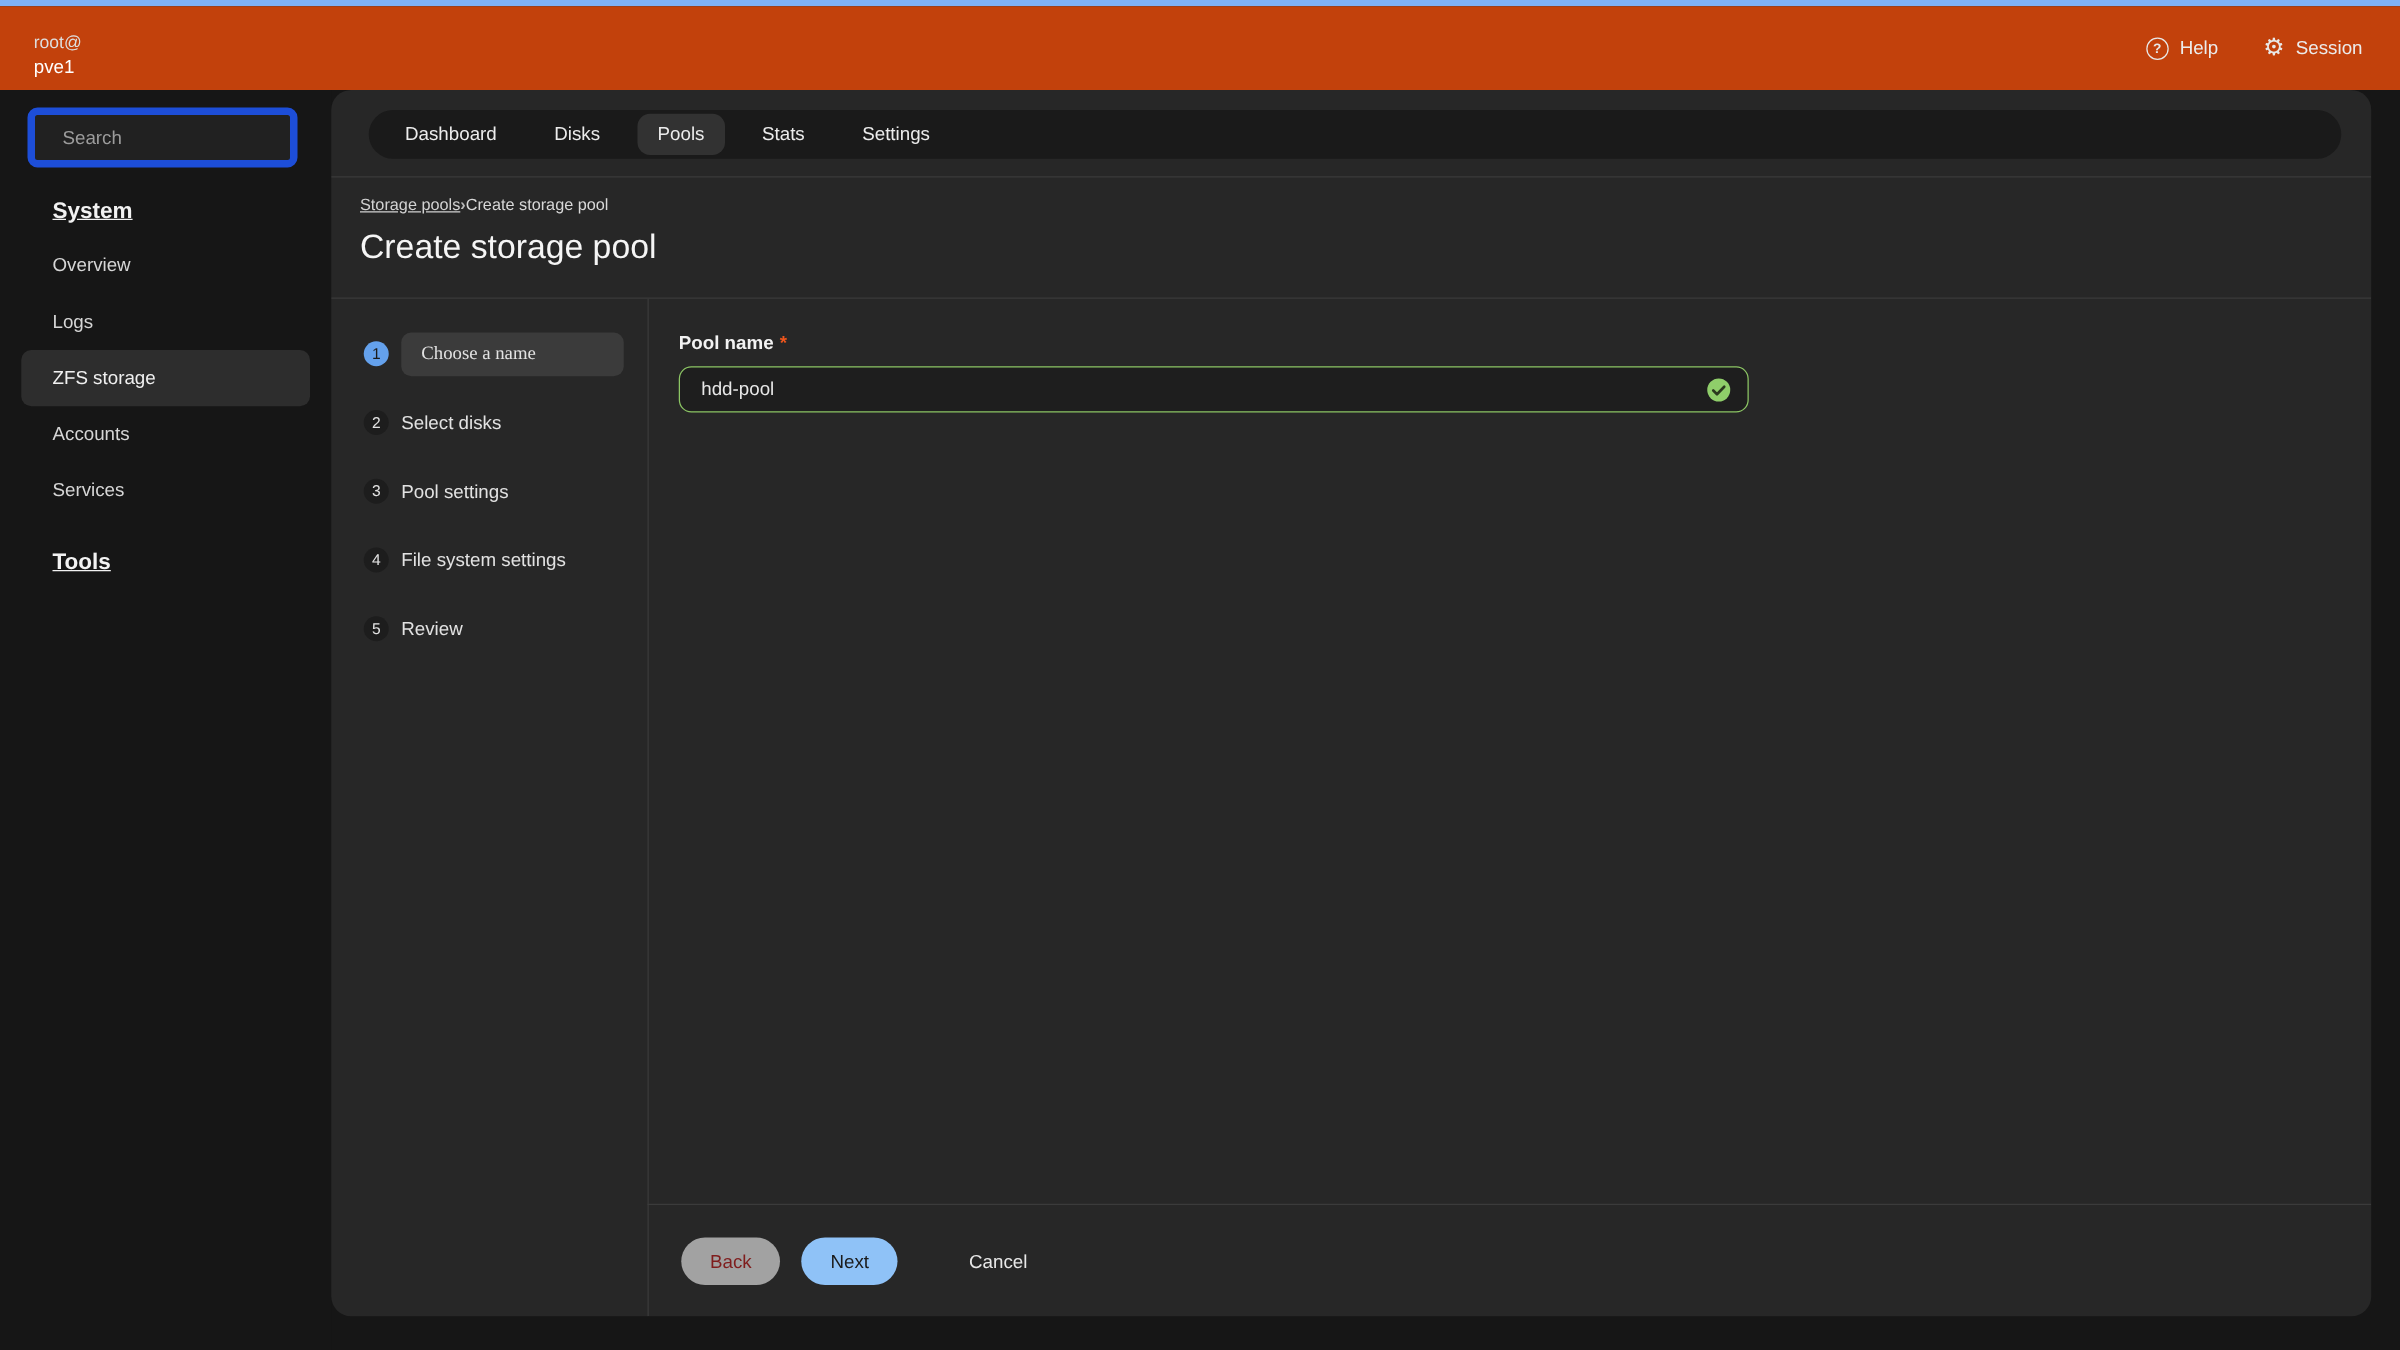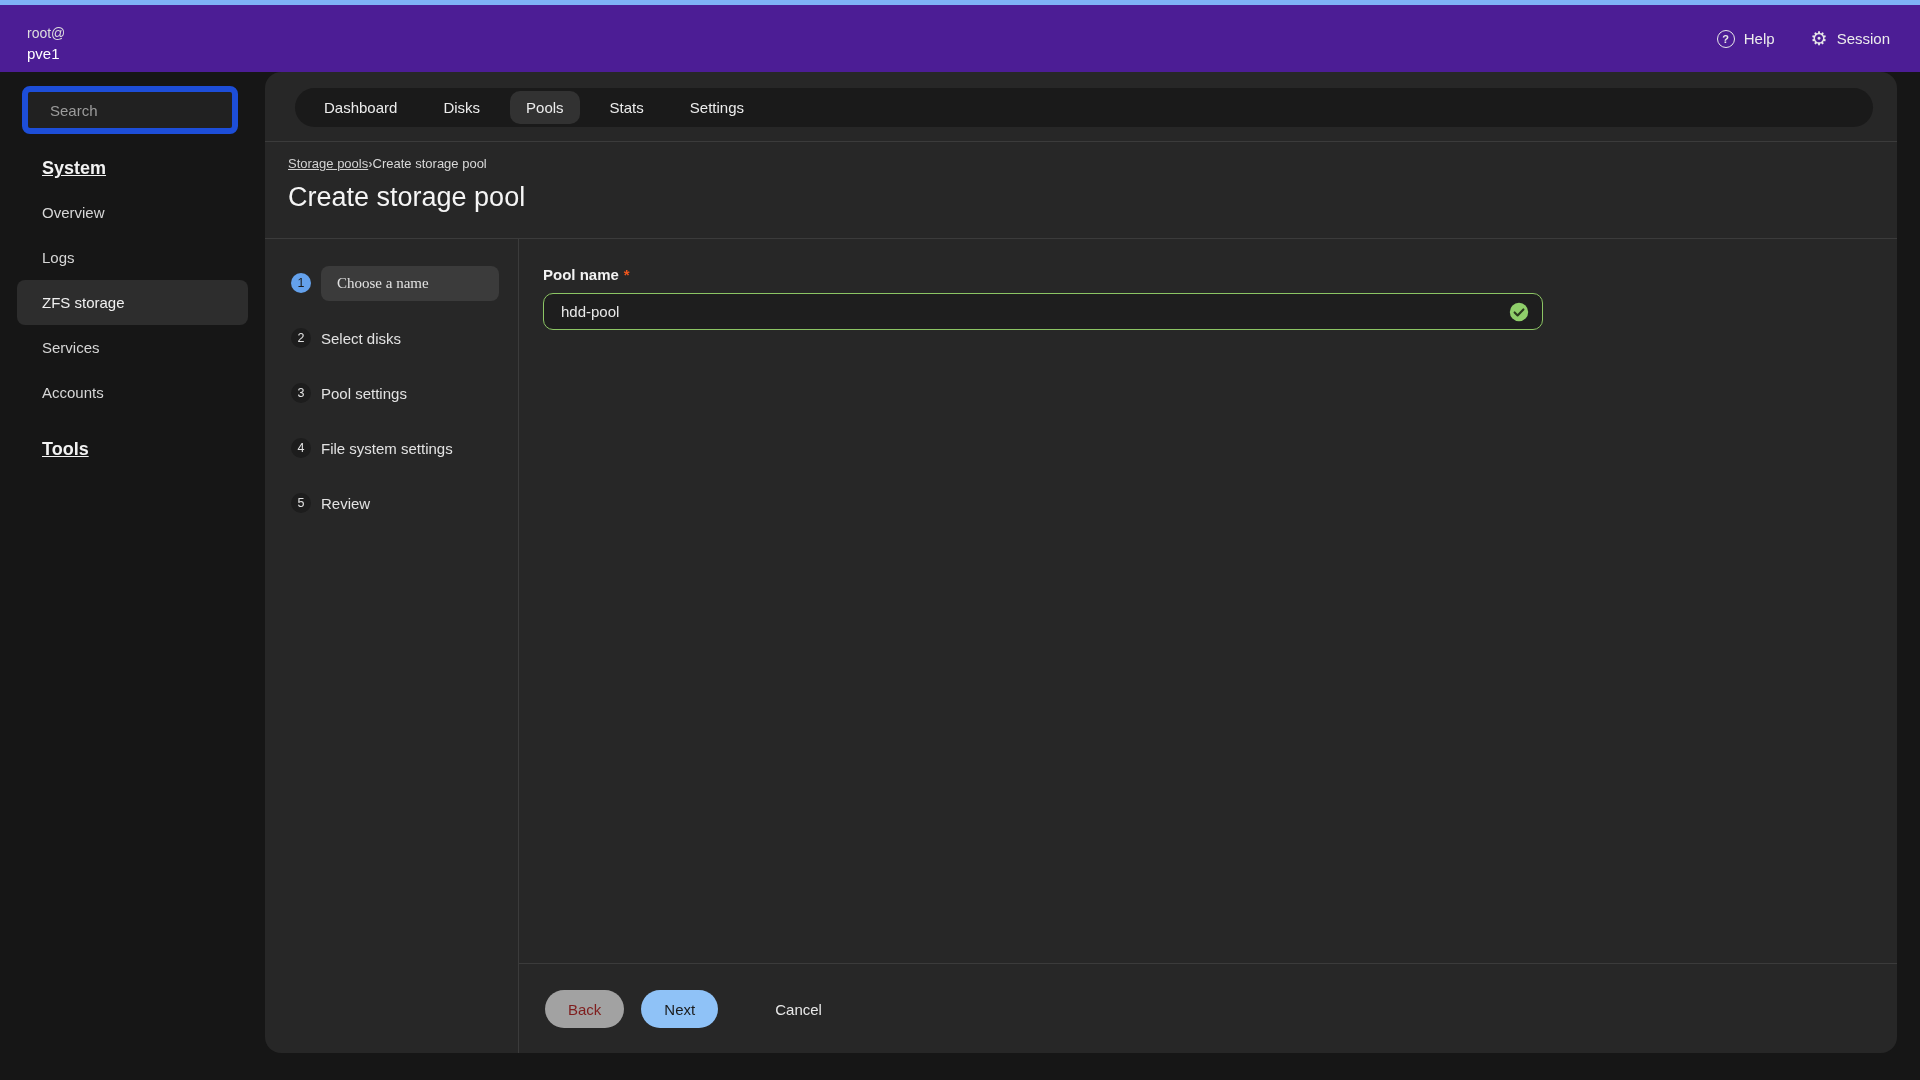--- a/index.html
+++ b/index.html
@@ -4,21 +4,21 @@
 <style>
   * { margin:0; padding:0; box-sizing:border-box; }
   html,body { background:#0e0e0e; }
   body { font-family:"Liberation Sans", sans-serif; }
   .screen { position:relative; width:1920px; height:1080px; background:#161616; overflow:hidden; }
 
   
   .accent-bar { position:absolute; left:0; top:0; width:100%; height:5px; background:#7fb2f7; }
 
   
-  .masthead { position:absolute; left:0; top:5px; width:100%; height:67px; display:flex; justify-content:space-between; align-items:stretch; background:#4c1d95; }
+  .masthead { position:absolute; left:0; top:5px; width:100%; height:67px; display:flex; justify-content:space-between; align-items:stretch; background:#c2410c; }
   .brand { padding:10px 0 0 27px; cursor:pointer; background:none; border:none; text-align:left; }
   .brand-user { display:block; color:#dedede; font-size:14px; line-height:20px; }
   .brand-host { display:block; color:#ffffff; font-size:15px; font-weight:normal; line-height:21px; }
   .masthead-right { display:flex; align-items:center; gap:36px; padding-right:30px; }
   .mast-btn { display:flex; align-items:center; gap:9px; background:none; border:none; color:#ececec; font-size:15px; font-family:inherit; cursor:pointer; }
   .help-circle { display:inline-flex; align-items:center; justify-content:center; width:18px; height:18px; border:1.6px solid #e8e8e8; border-radius:50%; font-size:11px; font-weight:bold; color:#e8e8e8; }
   .gear-glyph { font-size:19px; line-height:19px; color:#e8e8e8; }
 
   
   .sidebar { position:absolute; left:0; top:72px; width:265px; bottom:0; background:#161616; padding-top:14px; }
@@ -54,21 +54,21 @@
   .step:nth-child(1){ top:193px; } .step:nth-child(2){ top:248px; } .step:nth-child(3){ top:303px; }
   .step:nth-child(4){ top:358px; } .step:nth-child(5){ top:413px; }
   .step-num { display:inline-flex; align-items:center; justify-content:center; width:20px; height:20px; border-radius:50%; background:#1d1d1d; color:#e3e3e3; font-size:12.5px; flex:none; }
   .step-label { margin-left:10px; color:#e2e2e2; font-size:15px; padding:9px 0; }
   .step.active .step-num { background:#64a1ec; color:#1b1b1b; }
   .step.active .step-label { background:#3b3b3b; border-radius:8px; padding:9px 16px; width:178px;font-family:Liberation Serif, serif; }
 
   
   .form-label { position:absolute; left:278px; top:194px; color:#f2f2f2; font-size:15px; font-weight:bold; }
   .req { color:#f0561d; margin-left:5px; font-weight:bold; }
-  .input-wrap { position:absolute; left:278px; top:221px; width:1000px; height:37px; }
+  .input-wrap { position:absolute; left:278px; top:221px; width:856px; height:37px; }
   .pool-input { width:100%; height:100%; background:#1e1e1e; border:1px solid #8cc564; border-radius:10px; color:#e8e8e8; font-size:15px; font-family:inherit; padding:0 44px 0 17px; outline:none; }
   .valid-icon { position:absolute; right:14px; top:8.5px; width:20px; height:20px; }
 
   
   .footer-divider { position:absolute; left:253px; right:0; top:891px; height:1px; background:#3b3b3b; }
   .wizard-footer { position:absolute; left:280px; top:918px; display:flex; align-items:center; }
   .btn { height:38px; border:none; border-radius:19px; font-size:15px; font-family:inherit; padding:0 23px; cursor:pointer; }
   .btn-back { background:#a2a2a2; color:#7f1d1d; cursor:default; }
   .btn-next { background:#8fc2f7; color:#1b1b1b; margin-left:17px; }
   .btn-cancel { background:transparent; color:#e8e8e8; margin-left:34px; padding:0 23px; }
@@ -104,22 +104,22 @@
         <line x1="10.2" y1="10.2" x2="14.4" y2="14.4" stroke="#d9d9d9" stroke-width="1.8" stroke-linecap="round"></line>
       </svg>
       <input type="text" placeholder="Search" style="">
     </div>
 
     <div class="nav-heading">System</div>
     <ul class="nav-list">
       <li class="nav-item">Overview</li>
       <li class="nav-item">Logs</li>
       <li class="nav-item selected">ZFS storage</li>
+      <li class="nav-item">Accounts</li>
       <li class="nav-item">Services</li>
-      <li class="nav-item">Accounts</li>
     </ul>
 
     <div class="nav-heading">Tools</div>
   </nav>
 
   <main class="panel">
 
     <div class="tabstrip">
       <button class="tab">Dashboard</button>
       <button class="tab">Disks</button>

